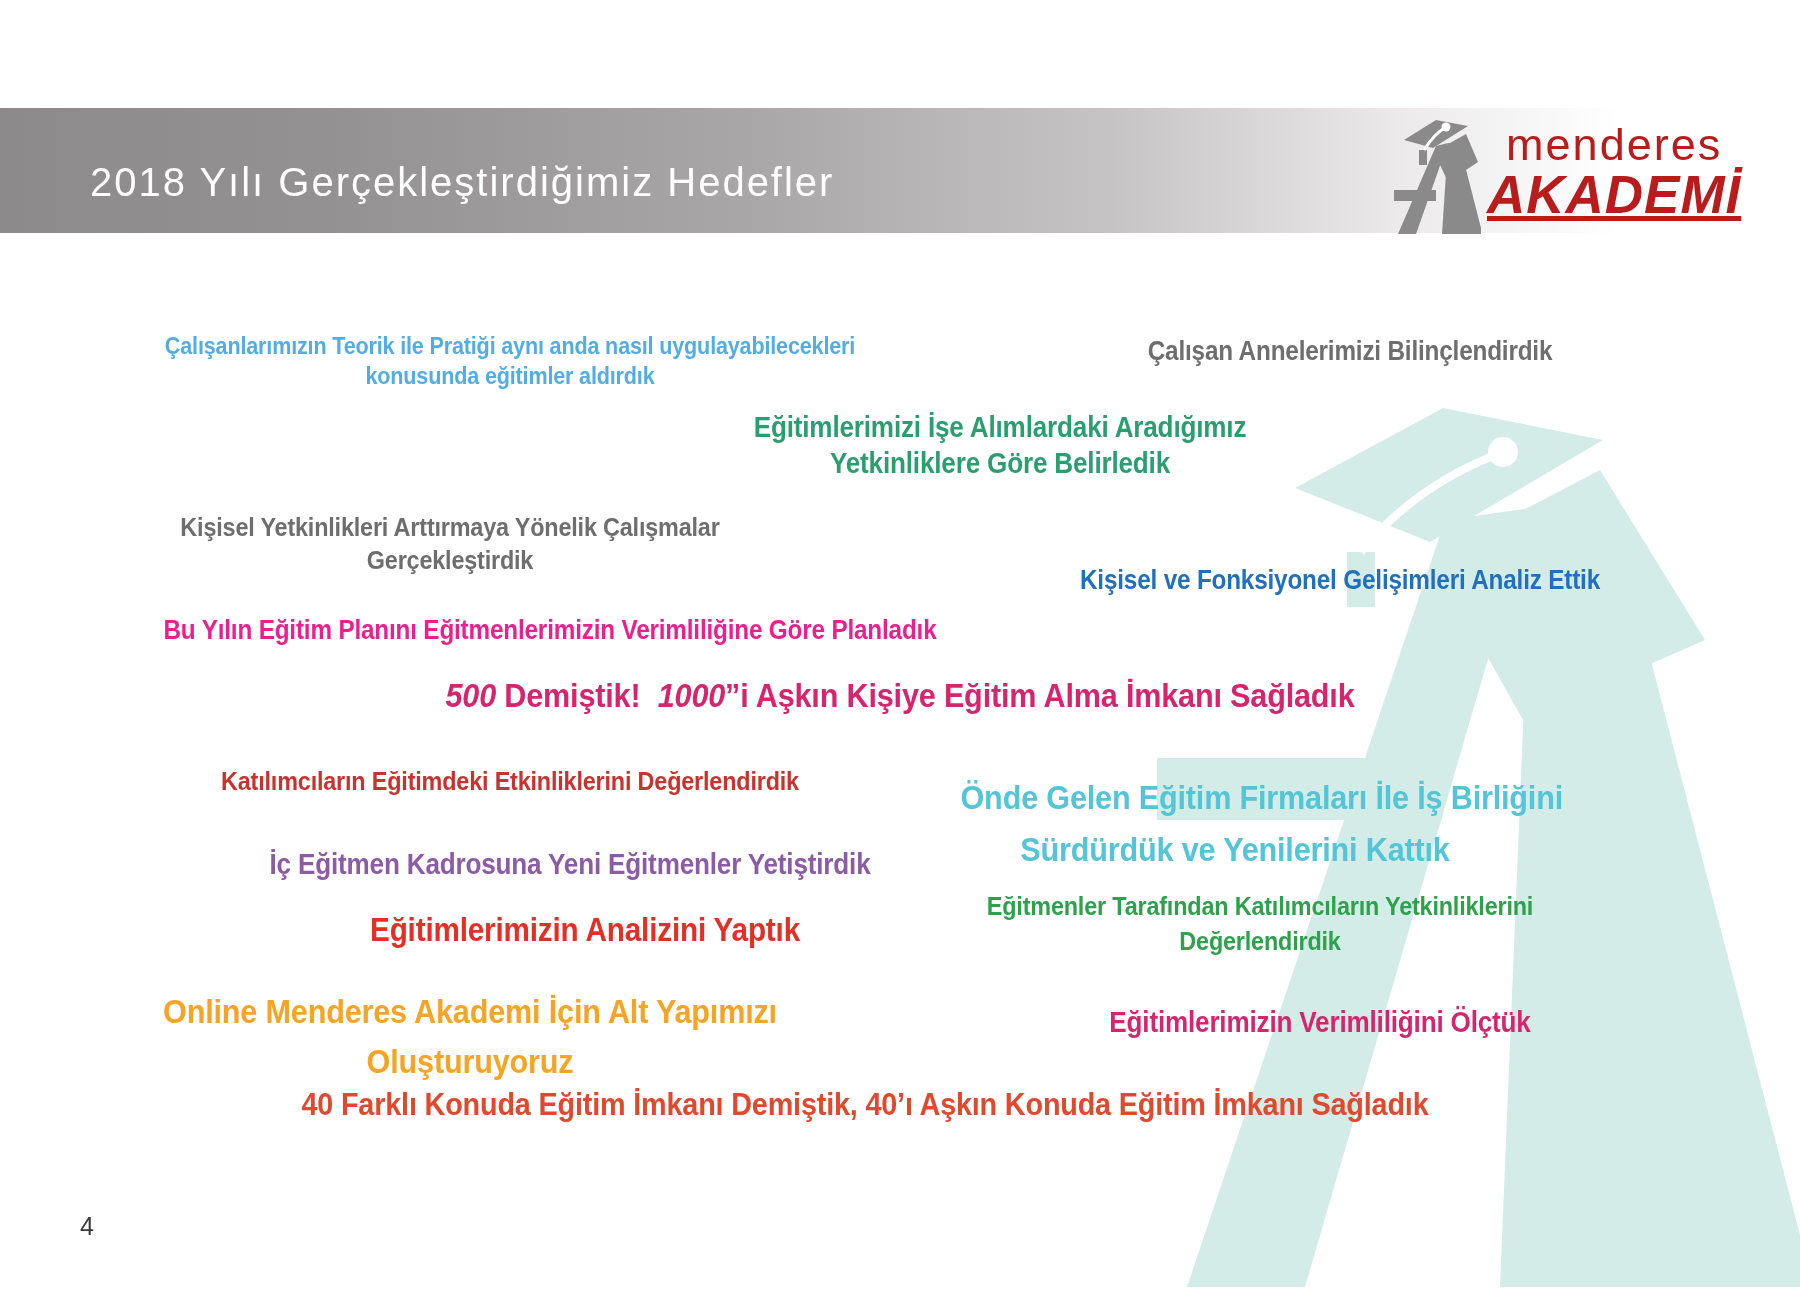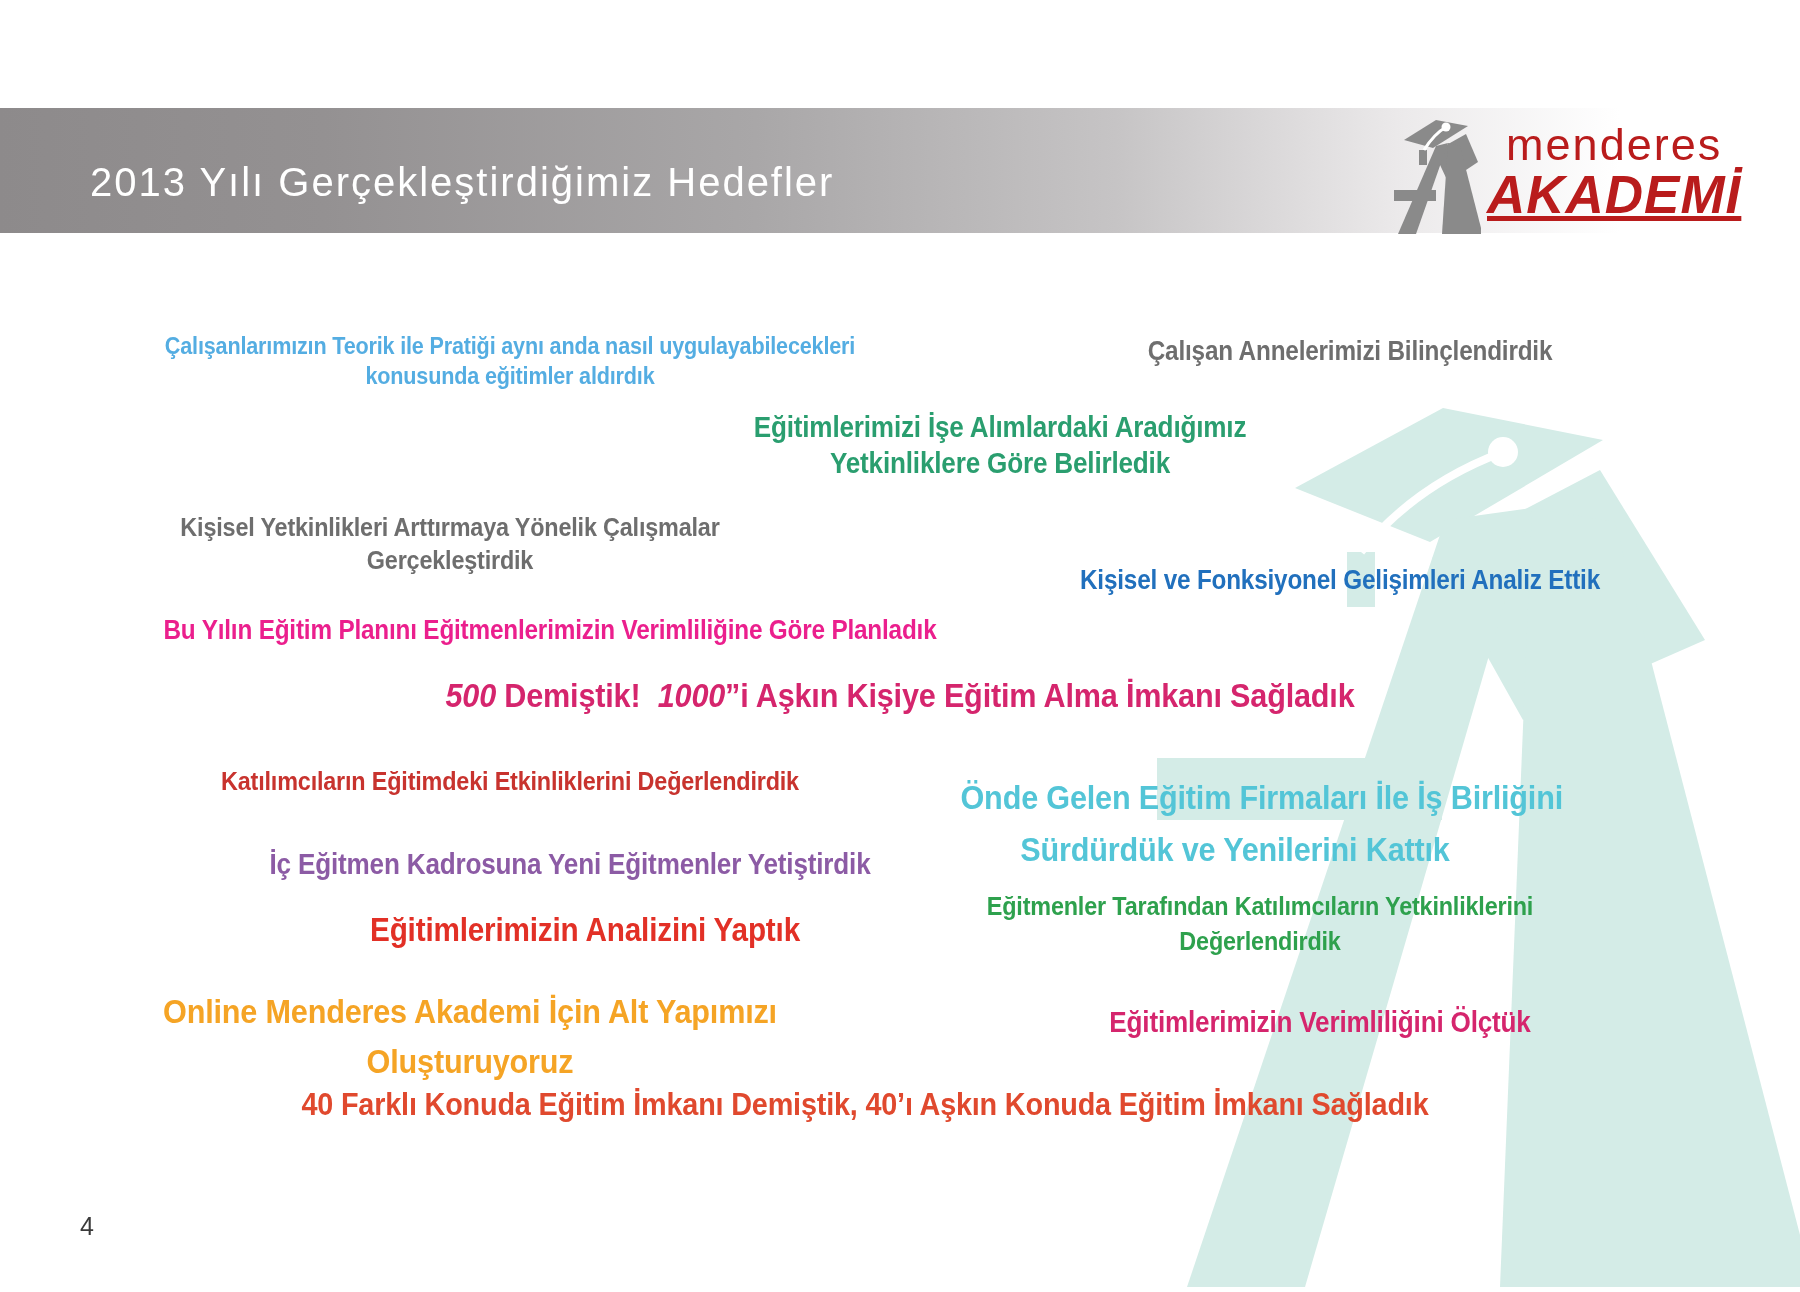--- a/index.html
+++ b/index.html
@@ -66,21 +66,21 @@
       <rect x="62" y="368" width="285" height="62"></rect>
 
       <rect x="252" y="162" width="28" height="55"></rect>
     </g>
 
     <path d="M408,62 Q320,95 266,162" stroke="#ffffff" stroke-width="8" fill="none"></path>
     <circle cx="408" cy="62" r="15" fill="#ffffff"></circle>
   </svg>
 
   <div class="topbar">
-    <div class="title">2013 Yılı Gerçekleştirdiğimiz Hedefler</div>
+    <div class="title">2018 Yılı Gerçekleştirdiğimiz Hedefler</div>
   </div>
 
   <div class="logo">
     <svg width="95" height="128" viewBox="0 0 95 128" xmlns="http://www.w3.org/2000/svg">
       <g fill="#8a8a8a">
         <polygon points="16,30 48,10 80,16 45,38"></polygon>
         <polygon points="46,42 78,24 90,52 60,72"></polygon>
         <polygon points="48,36 60,33 28,124 10,124"></polygon>
         <polygon points="60,33 72,36 93,118 93,124 54,124"></polygon>
         <rect x="6" y="80" width="42" height="11"></rect>

